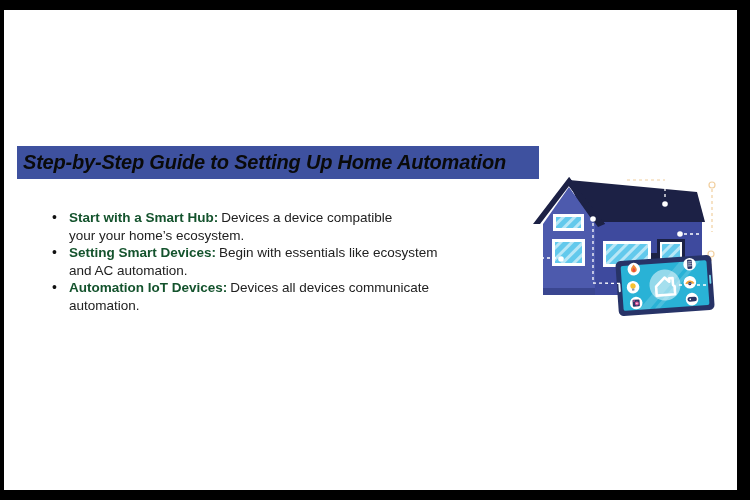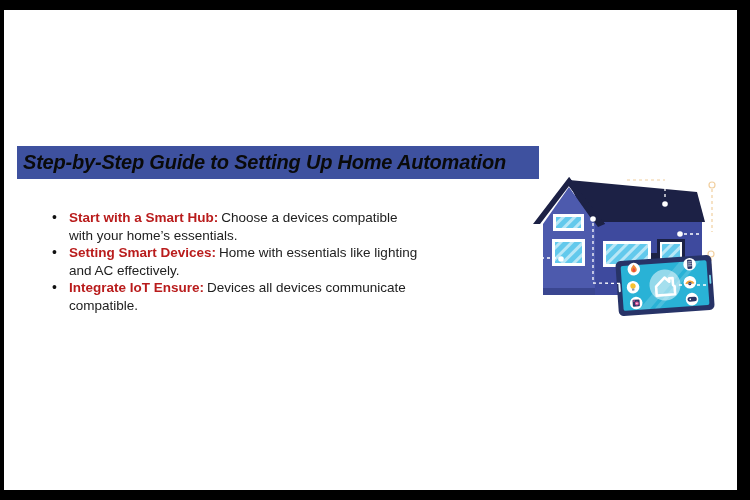--- a/index.html
+++ b/index.html
@@ -24,52 +24,52 @@
   
   #bullet-list{
     position:absolute;left:48px;top:199px;margin:0;padding:0;list-style:none;
     font-size:13.5px;line-height:17.6px;color:#212121;
   }
   #bullet-list li{position:relative;padding-left:17px;margin:0;}
   #bullet-list li::before{
     content:"\2022";position:absolute;left:0;top:0;font-size:14px;color:#111;
   }
   #bullet-list .line{white-space:nowrap;}
-  #bullet-list b{color:#b91c1c;padding-right:3px;text-align:center;}
+  #bullet-list b{color:#14532d;padding-right:3px;text-align:center;}
   
   #illustration{position:absolute;left:525px;top:160px;width:212px;height:148px;}
 </style>
 </head>
 <body>
 
 <div id="stage">
   <div id="page">
 
     <div id="title-banner">
       <span class="title-text">Step-by-Step Guide to Setting Up Home Automation</span>
     </div>
 
     <ul id="bullet-list">
       <li>
         <div class="line">
-          <b>Start with a Smart Hub:</b><span>Choose a devices compatible</span>
+          <b>Start with a Smart Hub:</b><span>Devices a device compatible</span>
         </div>
-        <div class="line">with your home’s essentials.</div>
+        <div class="line">your your home’s ecosystem.</div>
       </li>
       <li>
         <div class="line">
-          <b>Setting Smart Devices:</b><span>Home with essentials like lighting</span>
+          <b>Setting Smart Devices:</b><span>Begin with essentials like ecosystem</span>
         </div>
-        <div class="line">and AC effectively.</div>
+        <div class="line">and AC automation.</div>
       </li>
       <li>
         <div class="line">
-          <b>Integrate IoT Ensure:</b><span>Devices all devices communicate</span>
+          <b>Automation IoT Devices:</b><span>Devices all devices communicate</span>
         </div>
-        <div class="line">compatible.</div>
+        <div class="line">automation.</div>
       </li>
     </ul>
 
     <svg id="illustration" viewBox="0 0 212 148" xmlns="http://www.w3.org/2000/svg">
       <defs>
         <pattern id="st" width="8" height="8" patternUnits="userSpaceOnUse" patternTransform="rotate(45)">
           <rect width="8" height="8" fill="rgba(0,0,0,0)"></rect>
           <rect width="3" height="8" fill="rgba(255,255,255,0.55)"></rect>
         </pattern>
         <clipPath id="screenClip">

